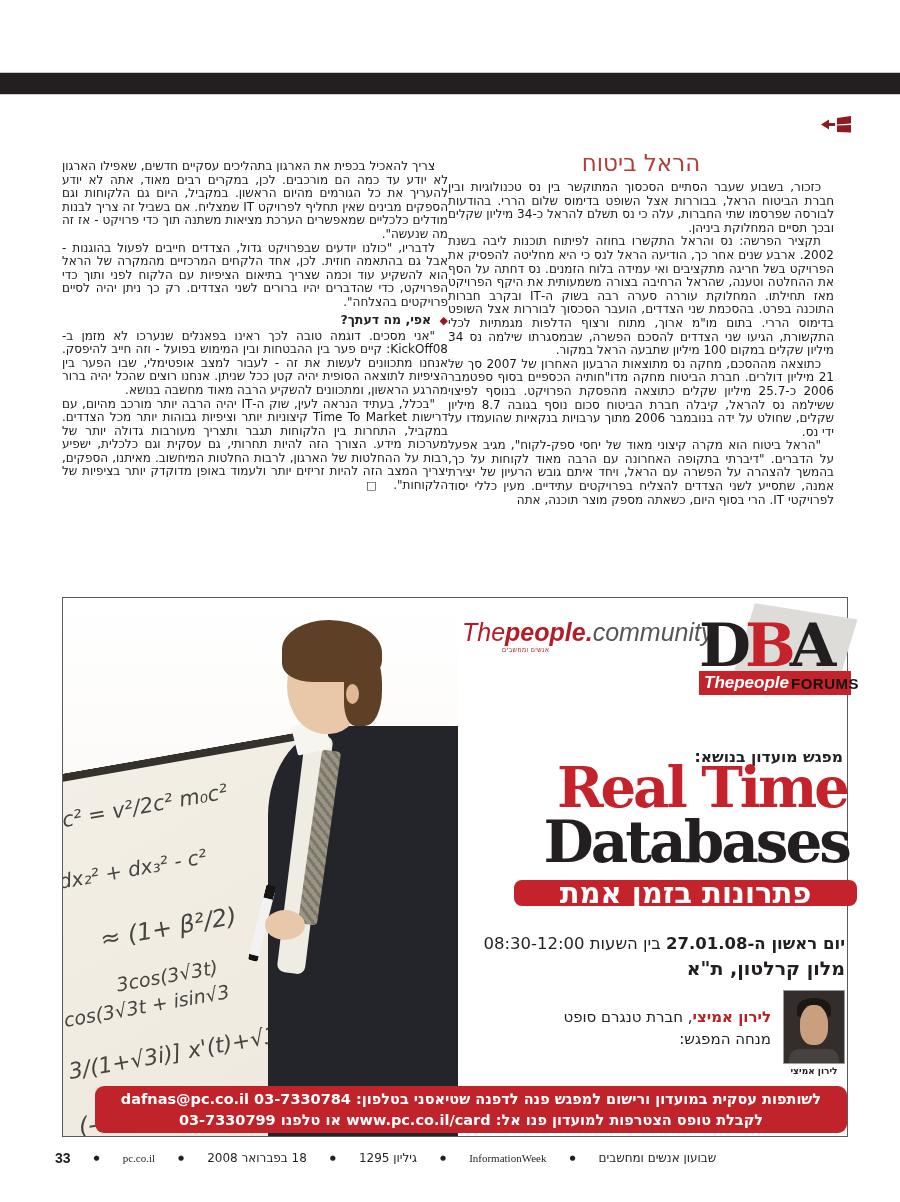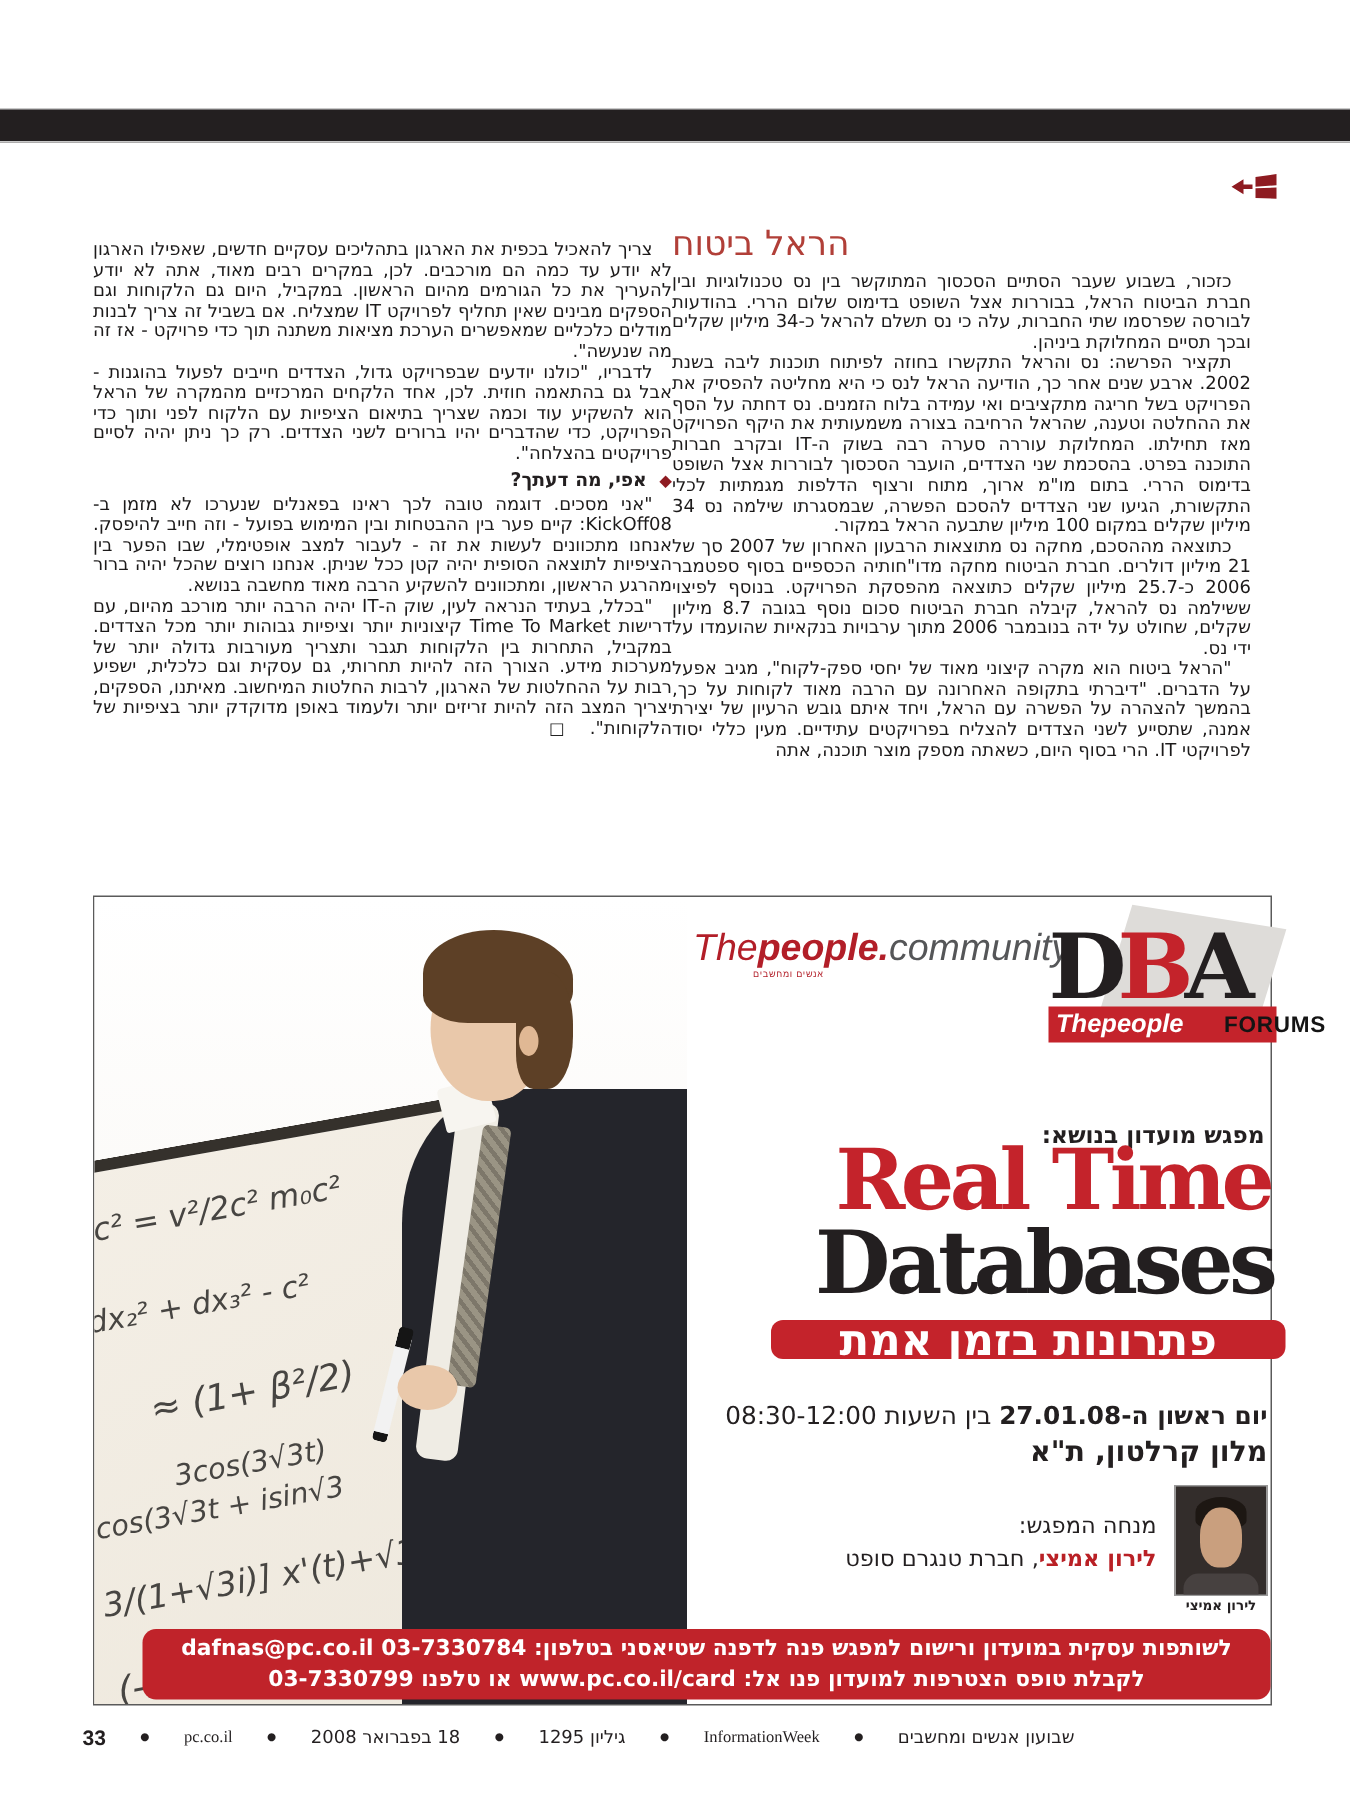--- a/index.html
+++ b/index.html
@@ -8,21 +8,21 @@
   
   .topbar{position:absolute;left:0;top:72px;width:900px;height:21px;background:#231f20;
           border-top:1px solid #c9c9c9;border-bottom:1px solid #c9c9c9;}
   .back-arrow{position:absolute;left:820px;top:115px;width:34px;height:20px;}
   
   .article{position:absolute;left:62px;top:150px;width:784px;height:447px;display:flex;}
   .col{width:386px;height:447px;overflow:hidden;}
   .col p{direction:rtl;text-align:justify;font-size:12px;line-height:13.6px;margin:0;
          text-indent:13px;color:#1c1a1a;}
   .col-left{padding-top:10px;box-sizing:border-box;}
-  h1.art-title{direction:rtl;text-align:left;font-size:23px;line-height:26px;font-weight:normal;
+  h1.art-title{direction:rtl;text-align:center;font-size:23px;line-height:26px;font-weight:normal;
          color:#b13f38;margin:0 0 5px 0;font-family:"DejaVu Sans",sans-serif;}
   .subhead{direction:rtl;text-align:right;font-size:12.5px;font-weight:bold;line-height:15px;
            margin:2px 0;}
   .subhead .diamond{color:#8e1b21;font-size:11px;margin-left:4px;}
   .endline{direction:rtl;}
   .endmark{display:inline-block;font-size:11px;line-height:11px;color:#222;}
   
   .ad{position:absolute;left:62px;top:597px;width:786px;height:540px;border:1px solid #5a5a5a;
       background:#fff;box-sizing:border-box;}
   
@@ -79,21 +79,21 @@
       transform:rotate(9deg) skewX(-8deg);}
   .dba-letters{position:relative;font-family:"DejaVu Serif",serif;font-weight:bold;font-size:60px;
       line-height:62px;letter-spacing:-6px;}
   .dba-d,.dba-a{color:#231f20;}
   .dba-b{color:#c4232b;}
   .dba-bar{position:relative;margin-top:-5px;height:24px;background:#c4232b;display:flex;
       align-items:center;padding:0 5px;white-space:nowrap;}
   .dba-tp{color:#fff;font-family:"Liberation Sans",sans-serif;font-style:italic;font-weight:bold;
       font-size:17px;margin-right:2px;}
   .dba-forums{color:#141414;font-family:"Liberation Sans",sans-serif;font-weight:bold;font-size:15px;
-      letter-spacing:.5px;margin-left:25px;}
+      letter-spacing:.5px;}
   .meeting-label{position:absolute;right:6px;top:150px;direction:rtl;font-weight:bold;font-size:15.5px;
       color:#231f20;}
   .rt-title{position:absolute;right:2px;top:160px;font-family:"DejaVu Serif",serif;font-weight:bold;
       font-size:56px;line-height:58px;color:#c4232b;letter-spacing:-3px;white-space:nowrap;}
   .db-title{position:absolute;right:0;top:214px;font-family:"DejaVu Serif",serif;font-weight:bold;
       font-size:58px;line-height:60px;color:#231f20;letter-spacing:-3px;white-space:nowrap;}
   .subtitle-box{position:absolute;left:58px;right:-8px;top:282px;height:26px;background:#c4232b;
       border-radius:8px;display:flex;align-items:center;justify-content:center;direction:rtl;
       color:#fff;font-weight:bold;font-size:29px;z-index:4;}
   .date-line{position:absolute;right:4px;top:336px;direction:rtl;font-size:16.5px;white-space:nowrap;}
@@ -220,24 +220,24 @@
       <div class="presenter">
         <div class="presenter-photo-wrap">
           <div class="presenter-photo">
             <div class="pp-hair"></div>
             <div class="pp-face"></div>
             <div class="pp-shirt"></div>
           </div>
           <div class="presenter-caption">לירון אמיצי</div>
         </div>
         <div class="presenter-text">
-          <div>מנחה המפגש:</div>
           <div>
             <span class="presenter-name">לירון אמיצי</span><span>, חברת טנגרם סופט</span>
           </div>
+          <div>מנחה המפגש:</div>
         </div>
       </div>
     </div>
 
     <div class="contact-bar">
       <div class="contact-line">
         <span>לשותפות עסקית במועדון ורישום למפגש פנה לדפנה שטיאסני בטלפון:</span>
         <span class="ltr" dir="ltr">03-7330784</span>
         <span class="ltr contact-link" dir="ltr">dafnas@pc.co.il</span>
       </div>

